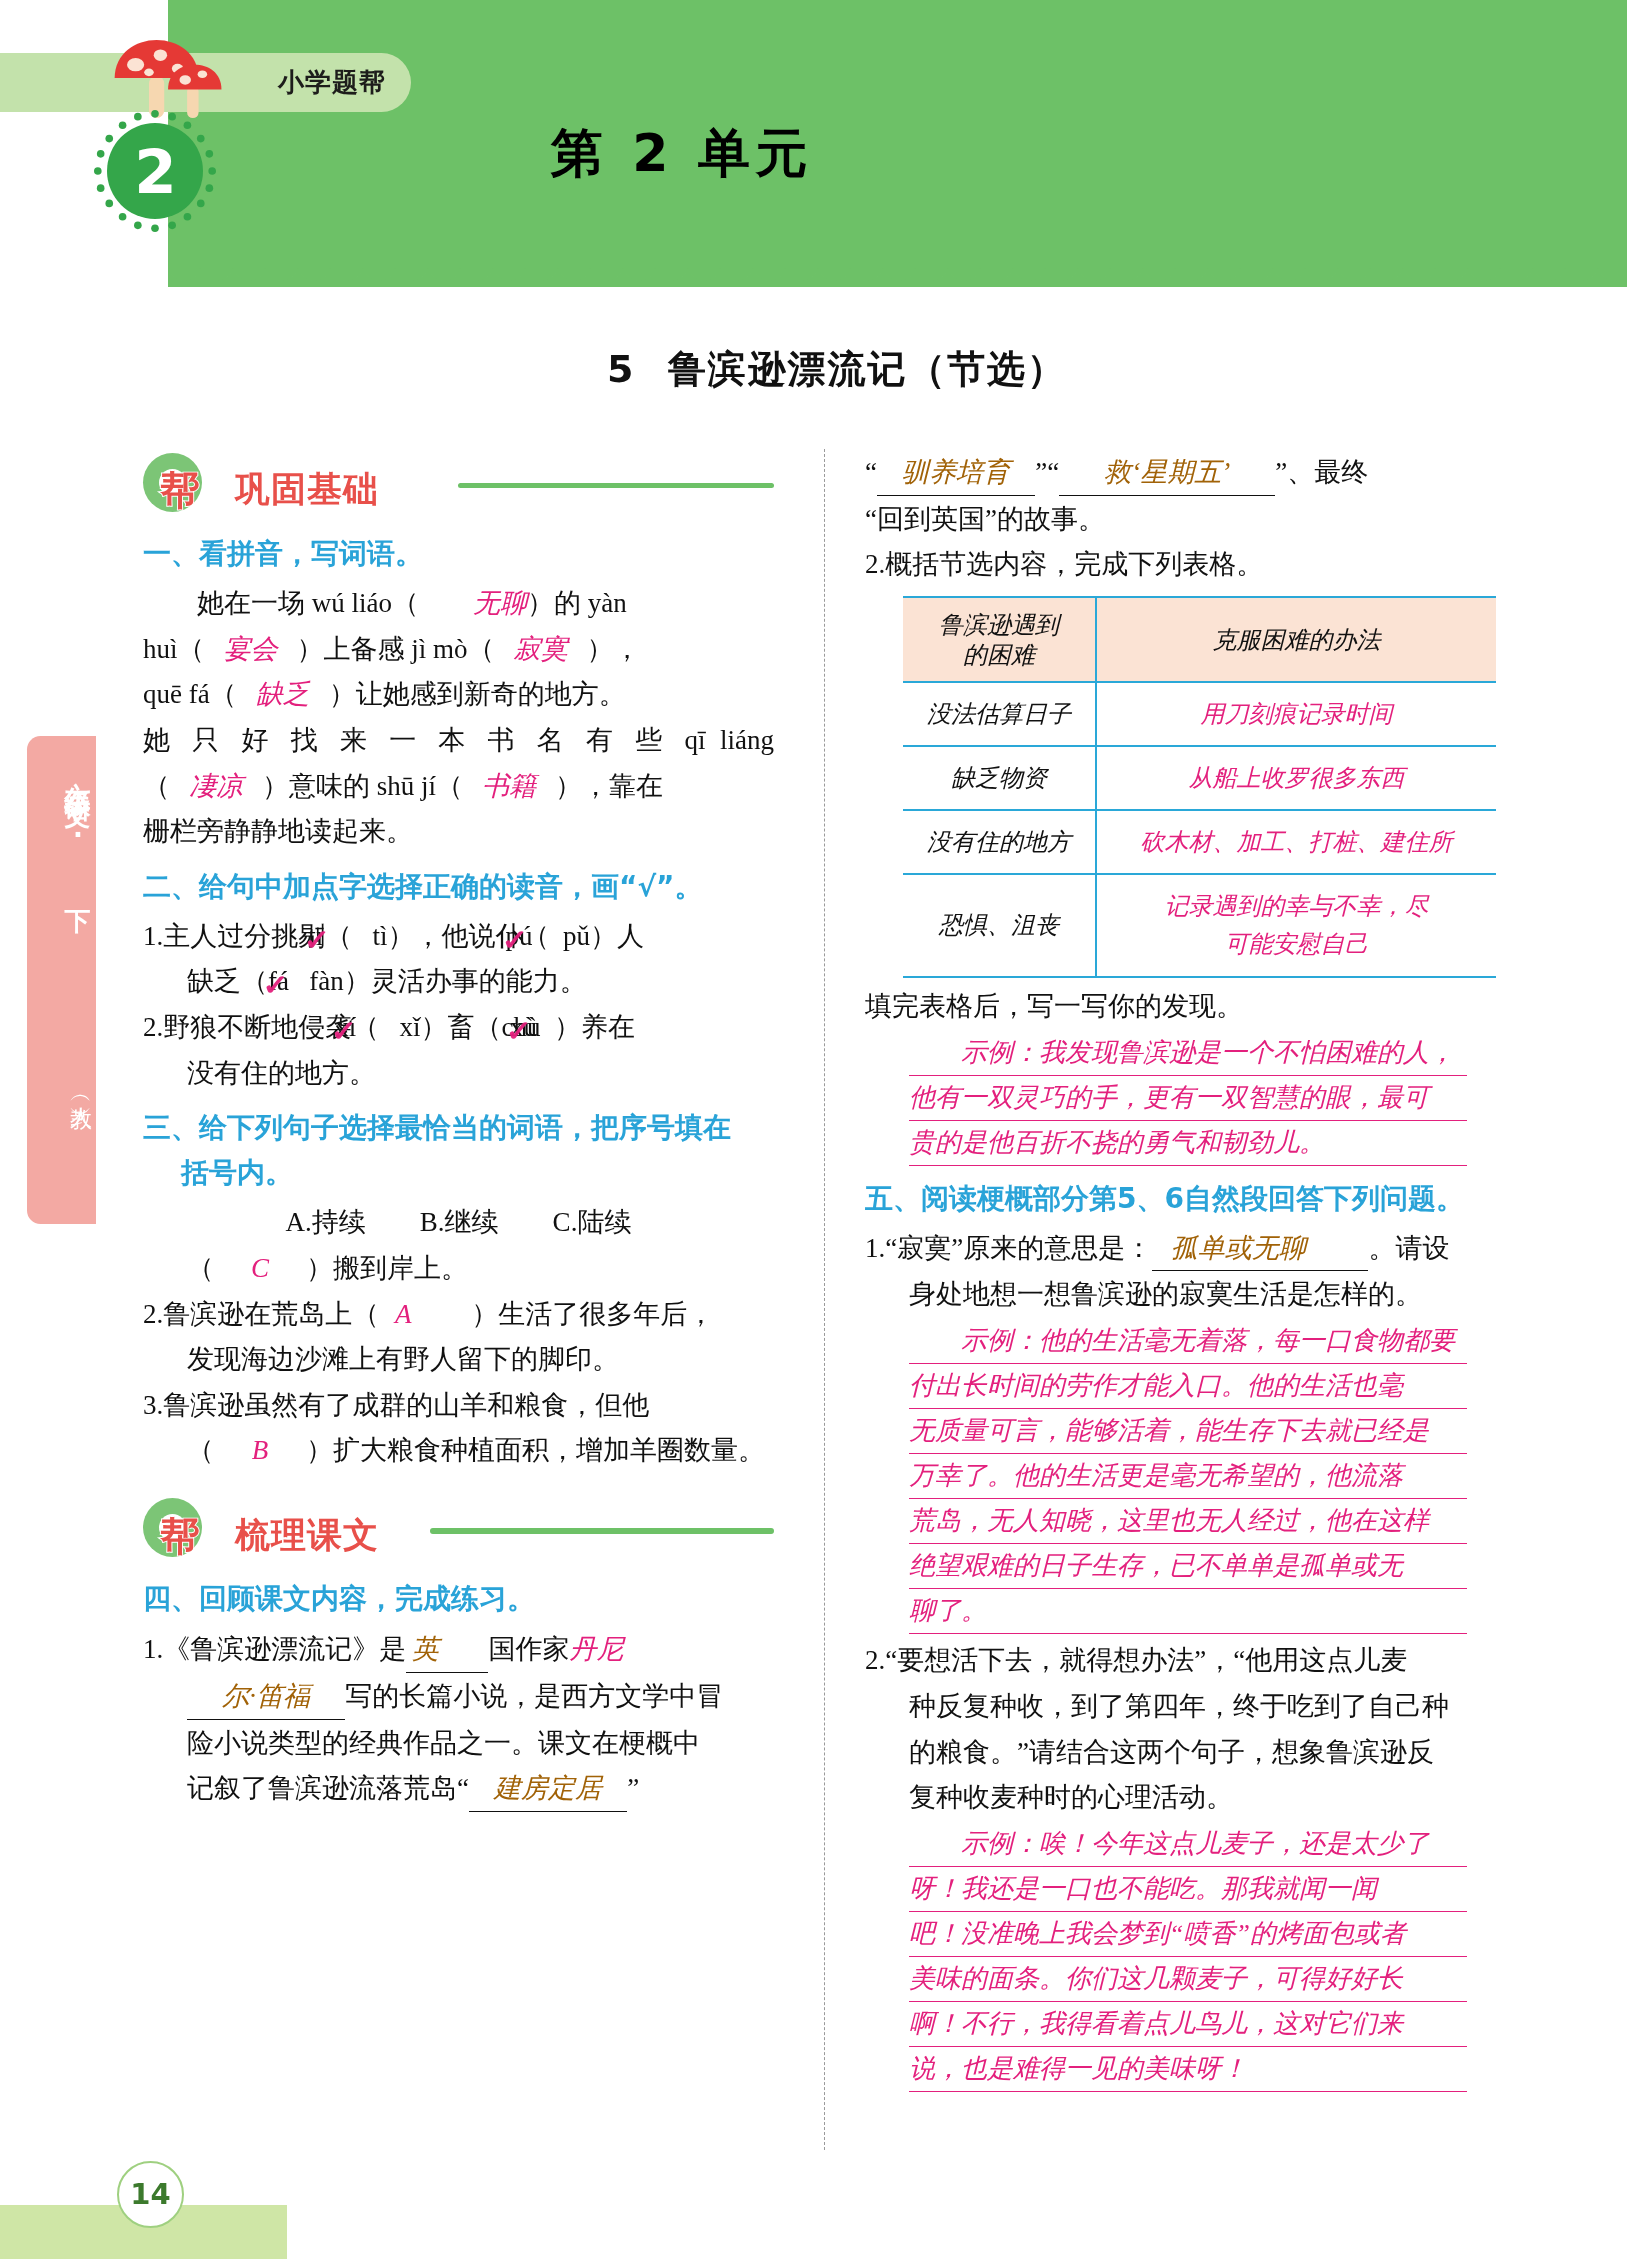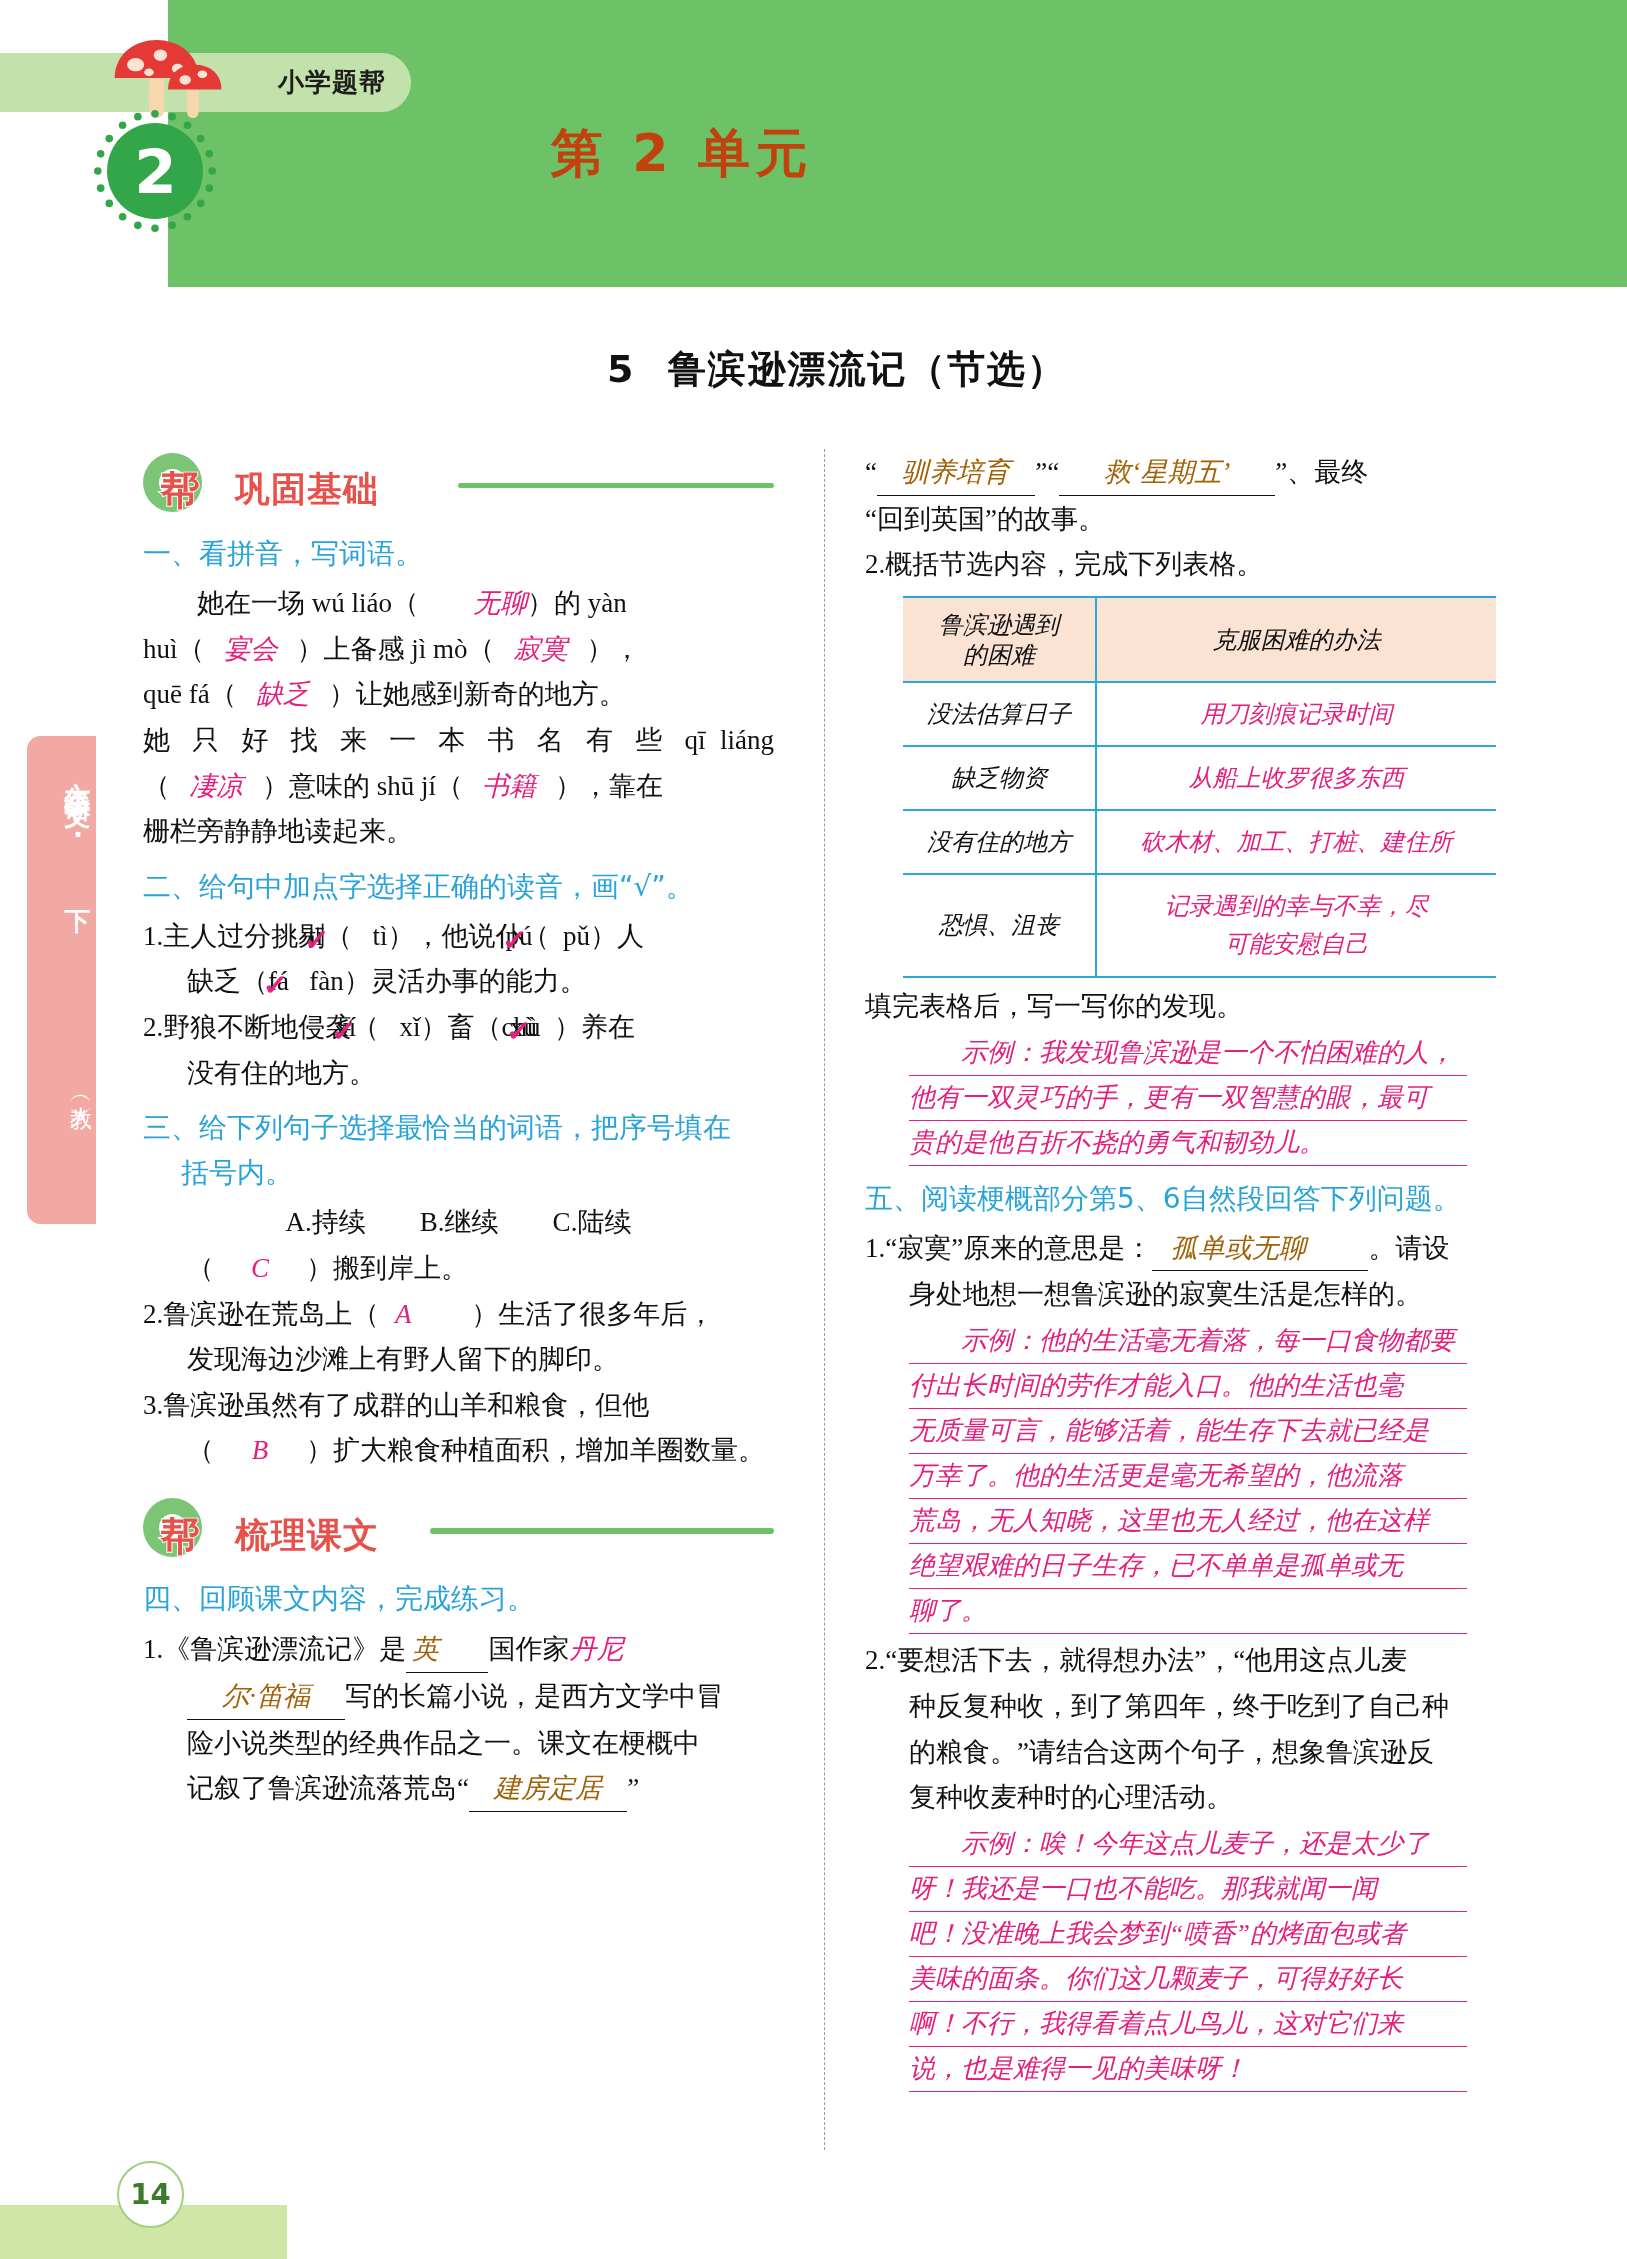--- a/index.html
+++ b/index.html
@@ -40,21 +40,21 @@
   .unit-badge-wrap{position:absolute;left:94px;top:110px;width:122px;height:122px;}
   .unit-badge{
     position:absolute;left:13.4px;top:13.4px;width:96px;height:96px;border-radius:50%;
     background:#34a64a;color:#fff;
     display:flex;align-items:center;justify-content:center;
     font-family:"DejaVu Sans","Liberation Sans",sans-serif;
     font-size:61px;font-weight:700;line-height:1;
   }
   .unit-title{
     position:absolute;left:0;top:119px;width:1364px;text-align:center;
-    color:#c2410c;font-size:52px;font-weight:700;letter-spacing:5.7px;
+    color:#000000;font-size:52px;font-weight:700;letter-spacing:5.7px;
     font-family:"DejaVu Sans","Liberation Sans",sans-serif;
   }
 
   
   .side-tab{
     position:absolute;left:27px;top:736px;width:69px;height:488px;
     background:#f3a9a3;border-radius:13.4px 0 0 13.4px;
     color:#fff;
   }
   .side-tab .st-txt{
@@ -108,21 +108,21 @@
     position:absolute;left:75px;top:8.6px;font-size:35px;font-weight:700;color:#e8504a;
     font-family:"DejaVu Sans","Liberation Sans",sans-serif;letter-spacing:1px;margin-left:17px;
   }
   .sec-badge .brule{
     position:absolute;left:315px;top:30px;right:0;height:5.7px;background:#6dc167;border-radius:2.9px;
   }
   .sec-badge.narrow .brule{left:287px;}
 
   
   .q-head{
-    color:#29a3d8;font-weight:400;font-size:28px;letter-spacing:0px;
+    color:#29a3d8;font-weight:700;font-size:28px;letter-spacing:0px;
     font-family:"DejaVu Sans","Liberation Sans",sans-serif;
     margin:9.6px 0 5.7px 0;
   }
   .q-head .cont{display:block;margin-left:38px;}
 
   
   .p{margin:1.9px 0;}
   .p.indent{text-indent:2em;}
   .p.hang{padding-left:44px;text-indent:-44px;}
   .p.sub{padding-left:44px;}

